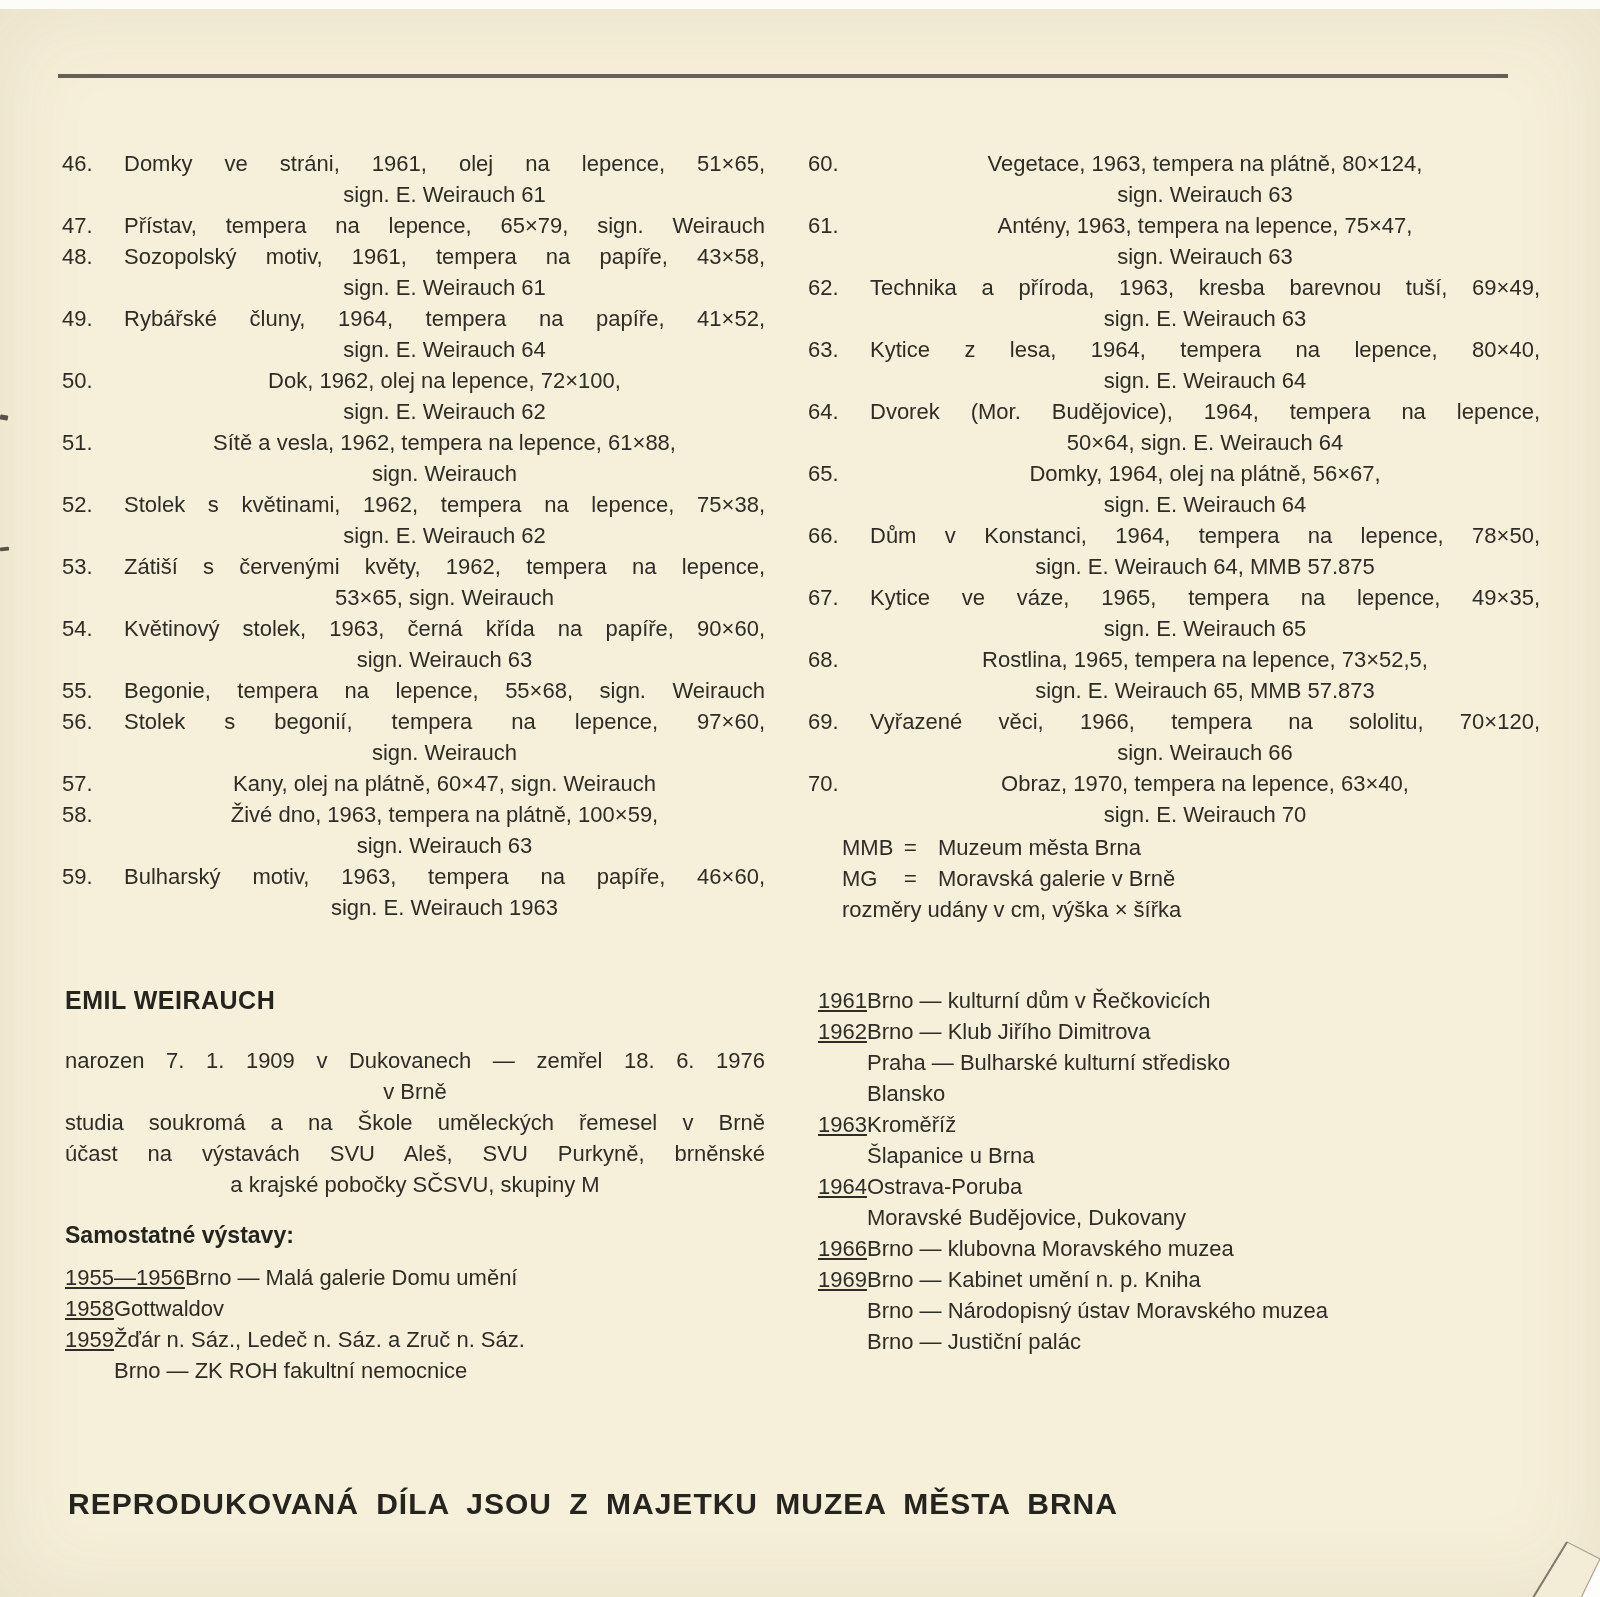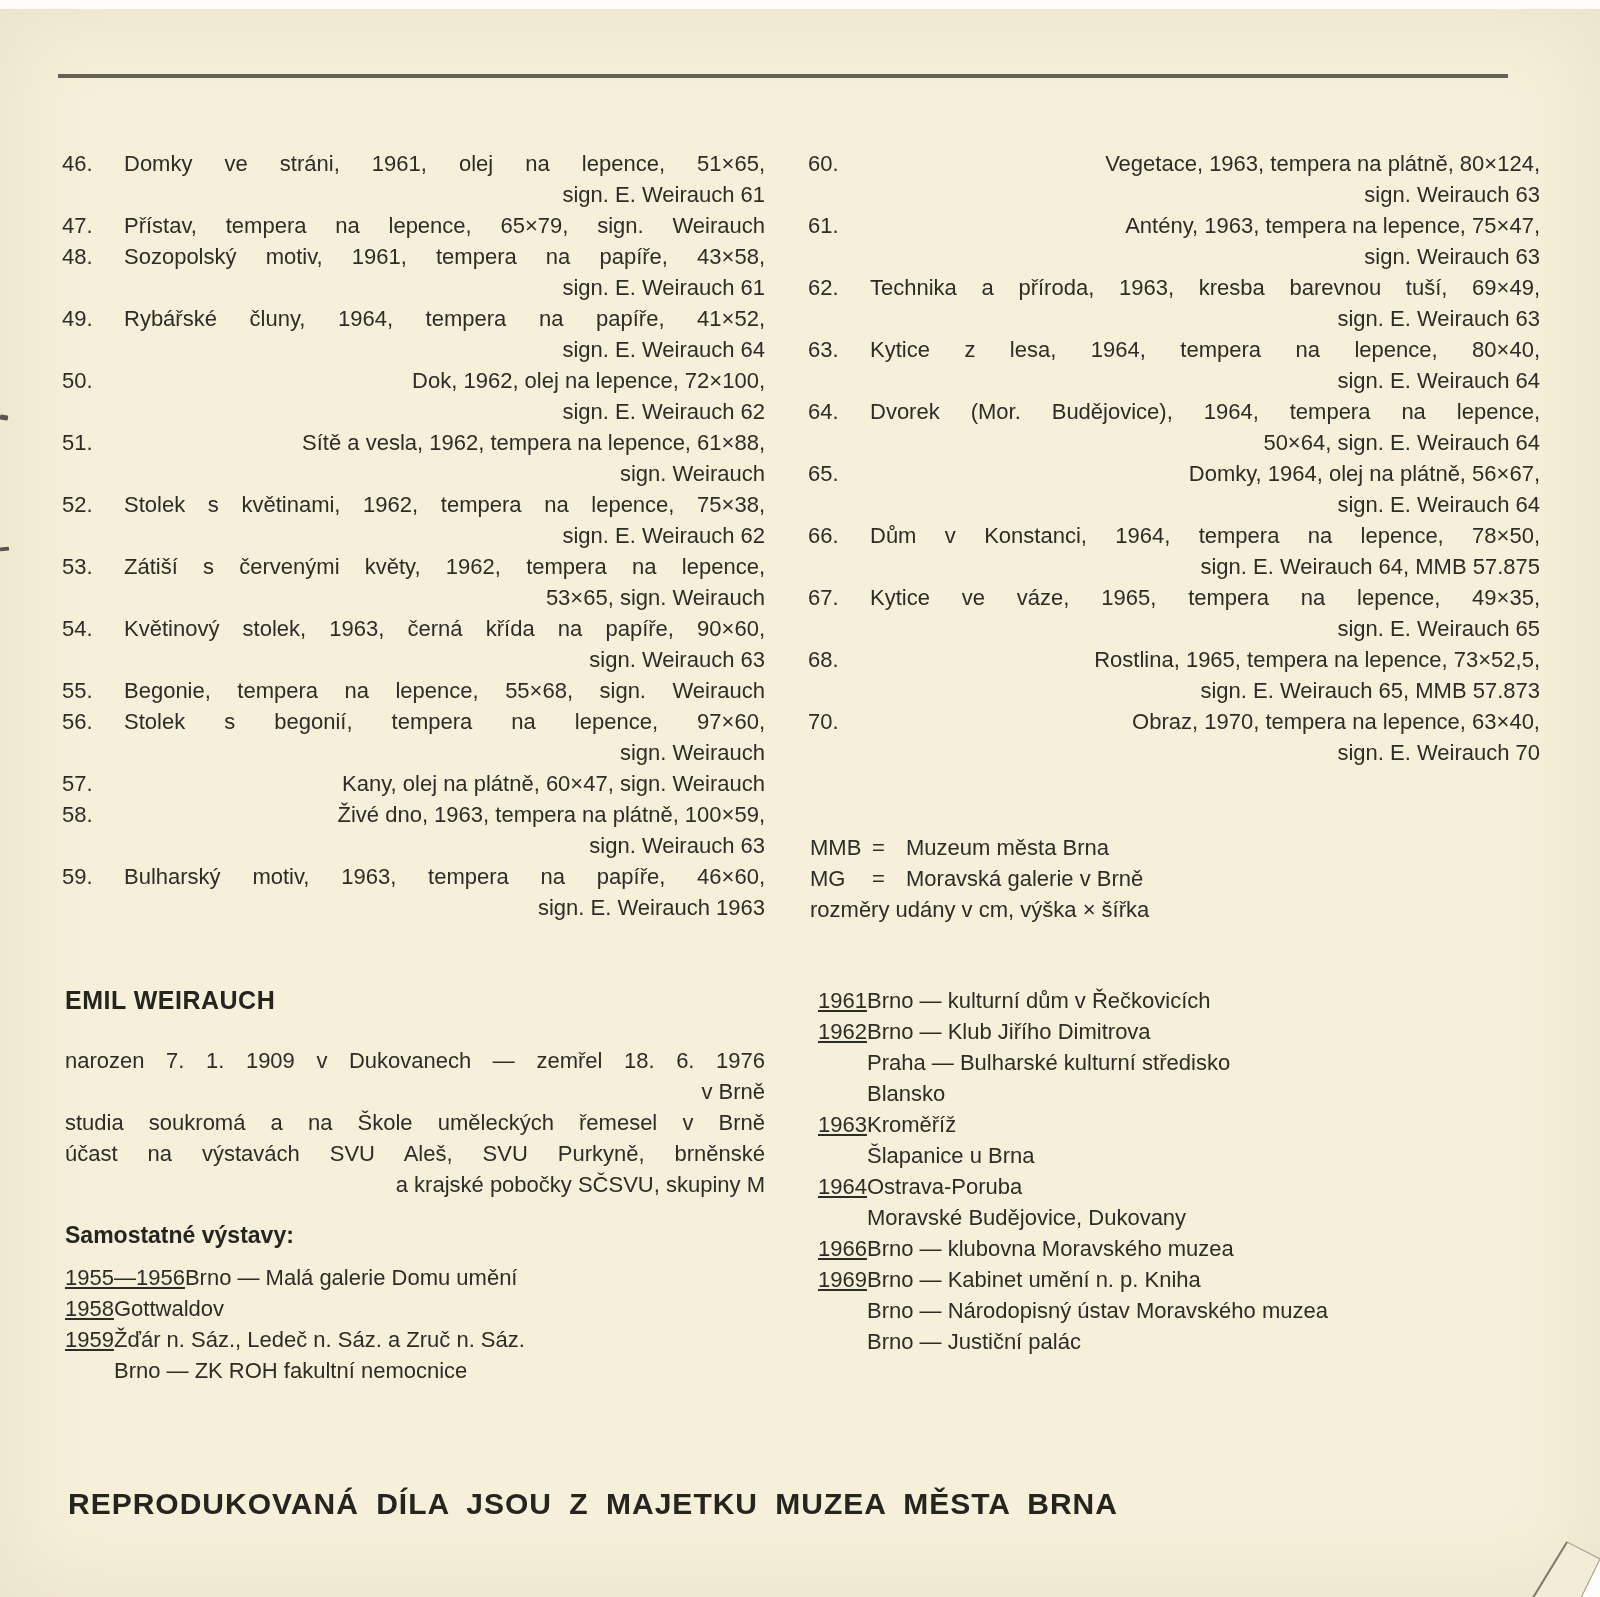--- a/index.html
+++ b/index.html
@@ -19,24 +19,24 @@
     background:var(--rule,#4b483f);
     opacity:.85;
   }
   
   .catcol{position:absolute;font-size:22px;line-height:31px;}
   #catalog-left{left:62px;top:139px;width:703px;}
   #catalog-right{left:808px;top:139px;width:732px;}
   .entry{display:flex;align-items:flex-start;}
   .num{width:50px;flex:0 0 50px;}
   .etxt{flex:1 1 auto;min-width:0;margin-left:12px;}
-  .line{text-align:right;}
+  .line{text-align:center;}
   .jl{text-align:justify;text-align-last:justify;text-justify:inter-word;}
   
-  #legend{position:absolute;left:810px;top:823px;font-size:22px;line-height:31px;width:730px;}
+  #legend{position:absolute;left:842px;top:823px;font-size:22px;line-height:31px;width:730px;}
   .lrow{display:flex;}
   .labbr{width:62px;flex:0 0 62px;}
   .leq{width:34px;flex:0 0 34px;}
   .lnote{margin-top:0;}
   
   #bio-name{position:absolute;left:65px;top:977px;font-size:25px;font-weight:bold;letter-spacing:.5px;color:var(--ink-bold,#26241f);}
   #bio-lines{position:absolute;left:65px;top:1036px;width:700px;font-size:22px;line-height:31px;}
   
   #solo-heading{position:absolute;left:65px;top:1213px;font-size:23px;font-weight:bold;color:var(--ink-bold,#26241f);}
   .sololist{position:absolute;font-size:22px;line-height:31px;}
@@ -219,20 +219,27 @@
         </div>
       </div>
       <div class="entry">
         <div class="num">68.</div>
         <div class="etxt">
           <div class="line">Rostlina, 1965, tempera na lepence, 73×52,5,</div>
           <div class="line">sign. E. Weirauch 65, MMB 57.873</div>
         </div>
       </div>
       <div class="entry">
+        <div class="num">69.</div>
+        <div class="etxt">
+          <div class="line jl">Vyřazené věci, 1966, tempera na sololitu, 70×120,</div>
+          <div class="line">sign. Weirauch 66</div>
+        </div>
+      </div>
+      <div class="entry">
         <div class="num">70.</div>
         <div class="etxt">
           <div class="line">Obraz, 1970, tempera na lepence, 63×40,</div>
           <div class="line">sign. E. Weirauch 70</div>
         </div>
       </div>
     </div>
 
   <div id="legend">
     <div id="legend-rows">

